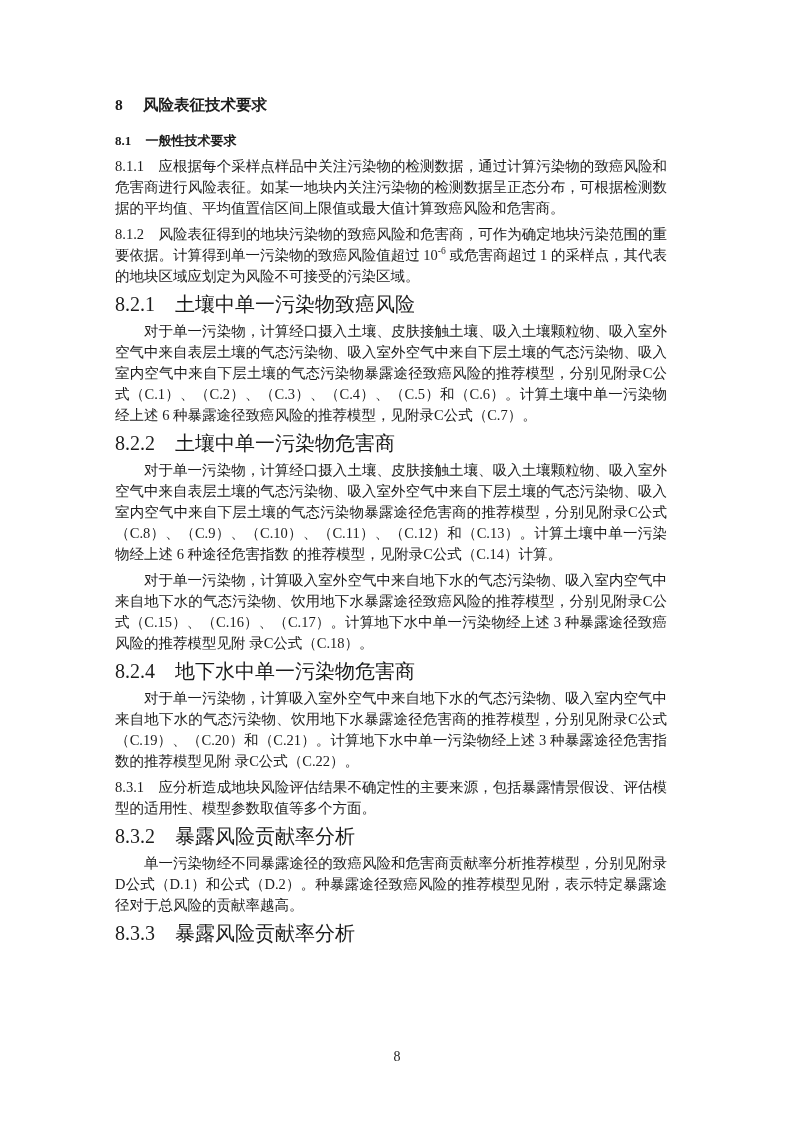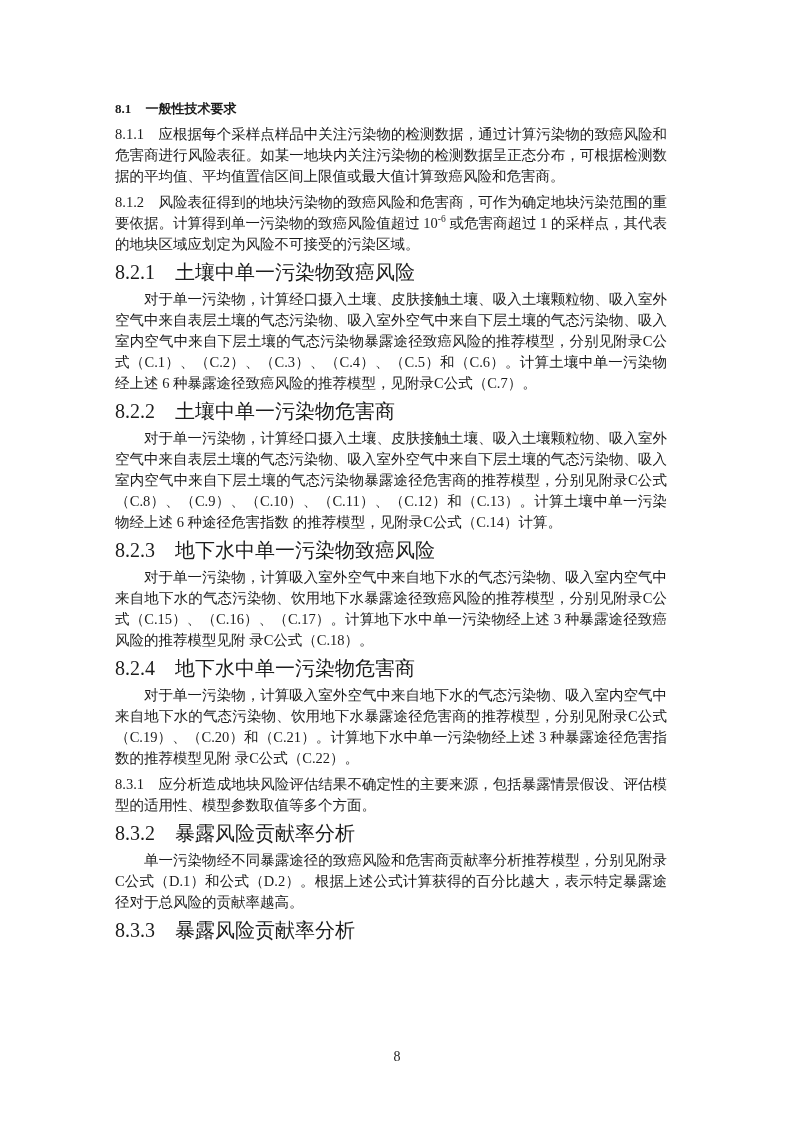--- a/index.html
+++ b/index.html
@@ -66,49 +66,49 @@
     font-size: 14px;
     line-height: 18px;
   }
 </style>
 </head>
 <body>
 
 <div class="page">
   <div class="content">
 
+    <div class="h1"><span class="num">8</span><span>风险表征技术要求</span></div>
 
     <div class="h2"><span class="num">8.1</span><span>一般性技术要求</span></div>
 
     <p class="clause"><span class="num">8.1.1</span><span>应根据每个采样点样品中关注污染物的检测数据，通过计算污染物的致癌风险和危害商进行风险表征。如某一地块内关注污染物的检测数据呈正态分布，可根据检测数据的平均值、平均值置信区间上限值或最大值计算致癌风险和危害商。</span></p>
 
     <p class="clause"><span class="num">8.1.2</span><span>风险表征得到的地块污染物的致癌风险和危害商，可作为确定地块污染范围的重要依据。计算得到单一污染物的致癌风险值超过 10</span><sup class="exp">-6</sup><span> 或危害商超过 1 的采样点，其代表的地块区域应划定为风险不可接受的污染区域。</span></p>
 
 
     <div class="h3"><span class="num">8.2.1</span><span>土壤中单一污染物致癌风险</span></div>
 
     <p class="para">对于单一污染物，计算经口摄入土壤、皮肤接触土壤、吸入土壤颗粒物、吸入室外空气中来自表层土壤的气态污染物、吸入室外空气中来自下层土壤的气态污染物、吸入室内空气中来自下层土壤的气态污染物暴露途径致癌风险的推荐模型，分别见附录C公式（C.1）、（C.2）、（C.3）、（C.4）、（C.5）和（C.6）。计算土壤中单一污染物经上述 6 种暴露途径致癌风险的推荐模型，见附录C公式（C.7）。</p>
 
     <div class="h3"><span class="num">8.2.2</span><span>土壤中单一污染物危害商</span></div>
 
     <p class="para">对于单一污染物，计算经口摄入土壤、皮肤接触土壤、吸入土壤颗粒物、吸入室外空气中来自表层土壤的气态污染物、吸入室外空气中来自下层土壤的气态污染物、吸入室内空气中来自下层土壤的气态污染物暴露途径危害商的推荐模型，分别见附录C公式（C.8）、（C.9）、（C.10）、（C.11）、（C.12）和（C.13）。计算土壤中单一污染物经上述 6 种途径危害指数 的推荐模型，见附录C公式（C.14）计算。</p>
 
-    <div class="h3"><span class="num">8.2.3</span><span>地下水中单一污染物致癌风险</span></div>
 
     <p class="para">对于单一污染物，计算吸入室外空气中来自地下水的气态污染物、吸入室内空气中来自地下水的气态污染物、饮用地下水暴露途径致癌风险的推荐模型，分别见附录C公式（C.15）、（C.16）、（C.17）。计算地下水中单一污染物经上述 3 种暴露途径致癌风险的推荐模型见附 录C公式（C.18）。</p>
 
     <div class="h3"><span class="num">8.2.4</span><span>地下水中单一污染物危害商</span></div>
 
     <p class="para">对于单一污染物，计算吸入室外空气中来自地下水的气态污染物、吸入室内空气中来自地下水的气态污染物、饮用地下水暴露途径危害商的推荐模型，分别见附录C公式（C.19）、（C.20）和（C.21）。计算地下水中单一污染物经上述 3 种暴露途径危害指数的推荐模型见附 录C公式（C.22）。</p>
 
 
     <p class="clause"><span class="num">8.3.1</span><span>应分析造成地块风险评估结果不确定性的主要来源，包括暴露情景假设、评估模型的适用性、模型参数取值等多个方面。</span></p>
 
     <div class="h3"><span class="num">8.3.2</span><span>暴露风险贡献率分析</span></div>
 
-    <p class="para">单一污染物经不同暴露途径的致癌风险和危害商贡献率分析推荐模型，分别见附录C公式（D.1）和公式（D.2）。根据上述公式计算获得的百分比越大，表示特定暴露途径对于总风险的贡献率越高。</p>
+    <p class="para">单一污染物经不同暴露途径的致癌风险和危害商贡献率分析推荐模型，分别见附录D公式（D.1）和公式（D.2）。种暴露途径致癌风险的推荐模型见附，表示特定暴露途径对于总风险的贡献率越高。</p>
 
     <div class="h3"><span class="num">8.3.3</span><span>暴露风险贡献率分析</span></div>
 
   </div>
 
   <div class="footer">8</div>
 </div>
 
 </body></html>

